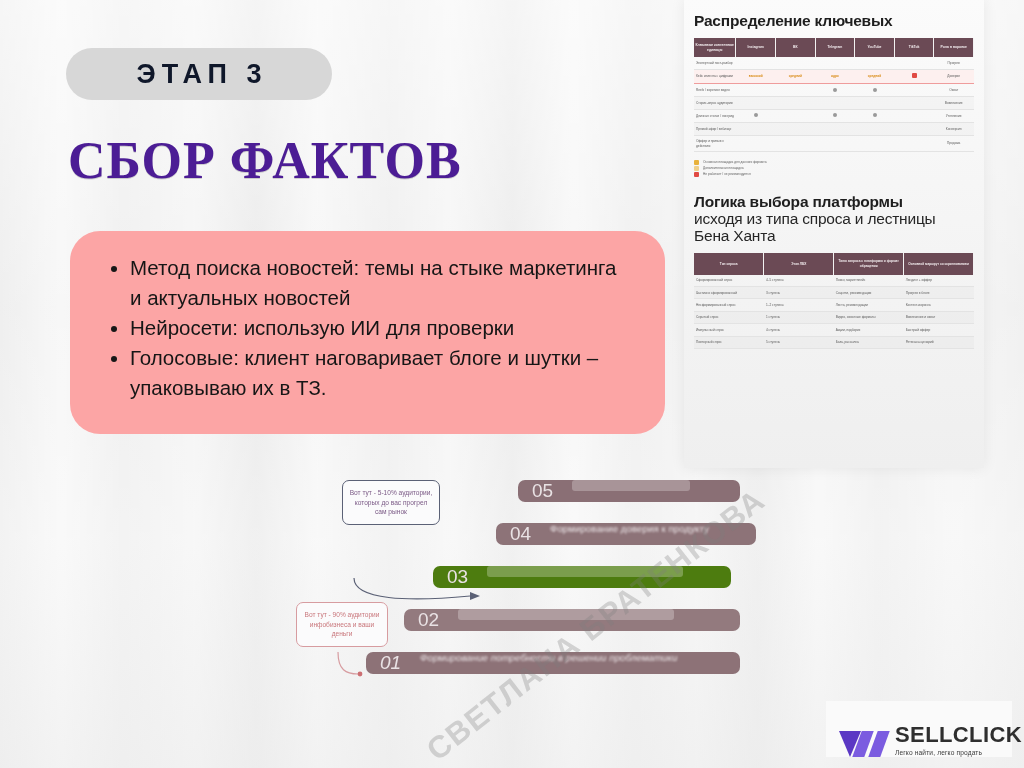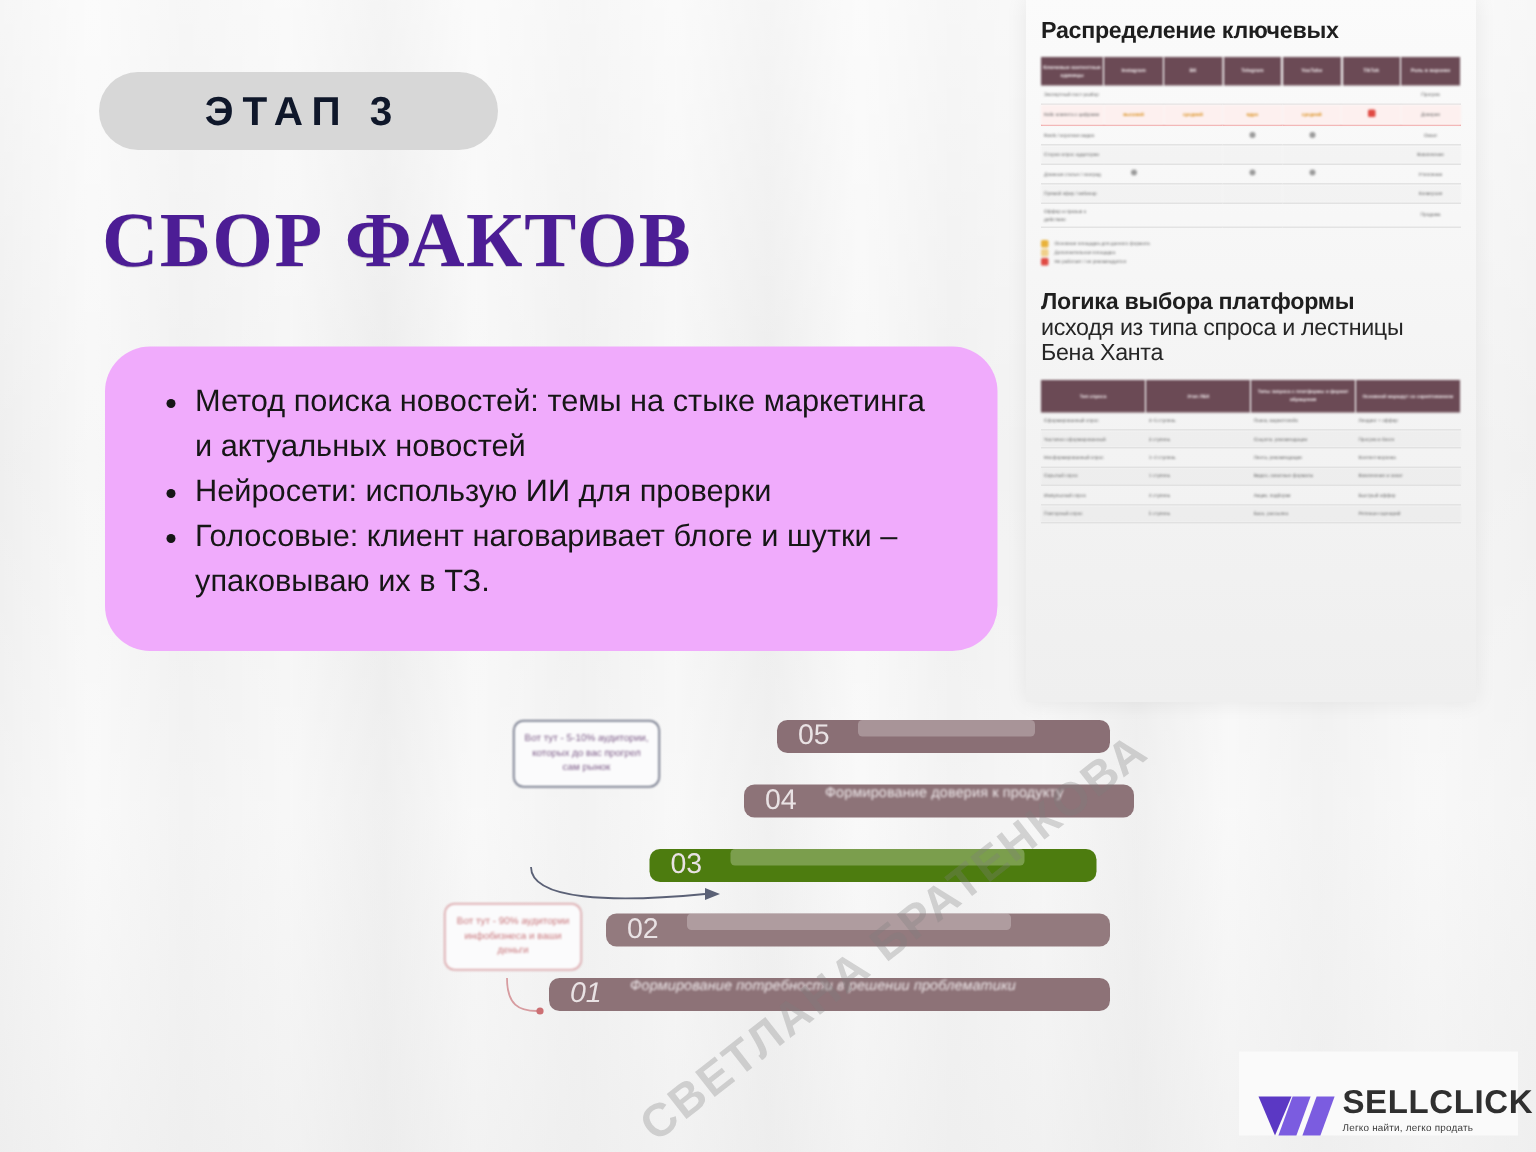--- a/index.html
+++ b/index.html
@@ -93,21 +93,21 @@
     white-space: nowrap;
   }
 
   
   .bullet-card {
     position: absolute;
     left: 70px;
     top: 231px;
     width: 595px;
     height: 203px;
-    background: #f0abfc;
+    background: #fca5a5;
     border-radius: 30px;
     padding: 22px 34px 0 34px;
   }
   .bullet-list { list-style: none; }
   .bullet-item {
     position: relative;
     padding-left: 26px;
     font-size: 20.5px;
     line-height: 30px;
     color: #161616;

